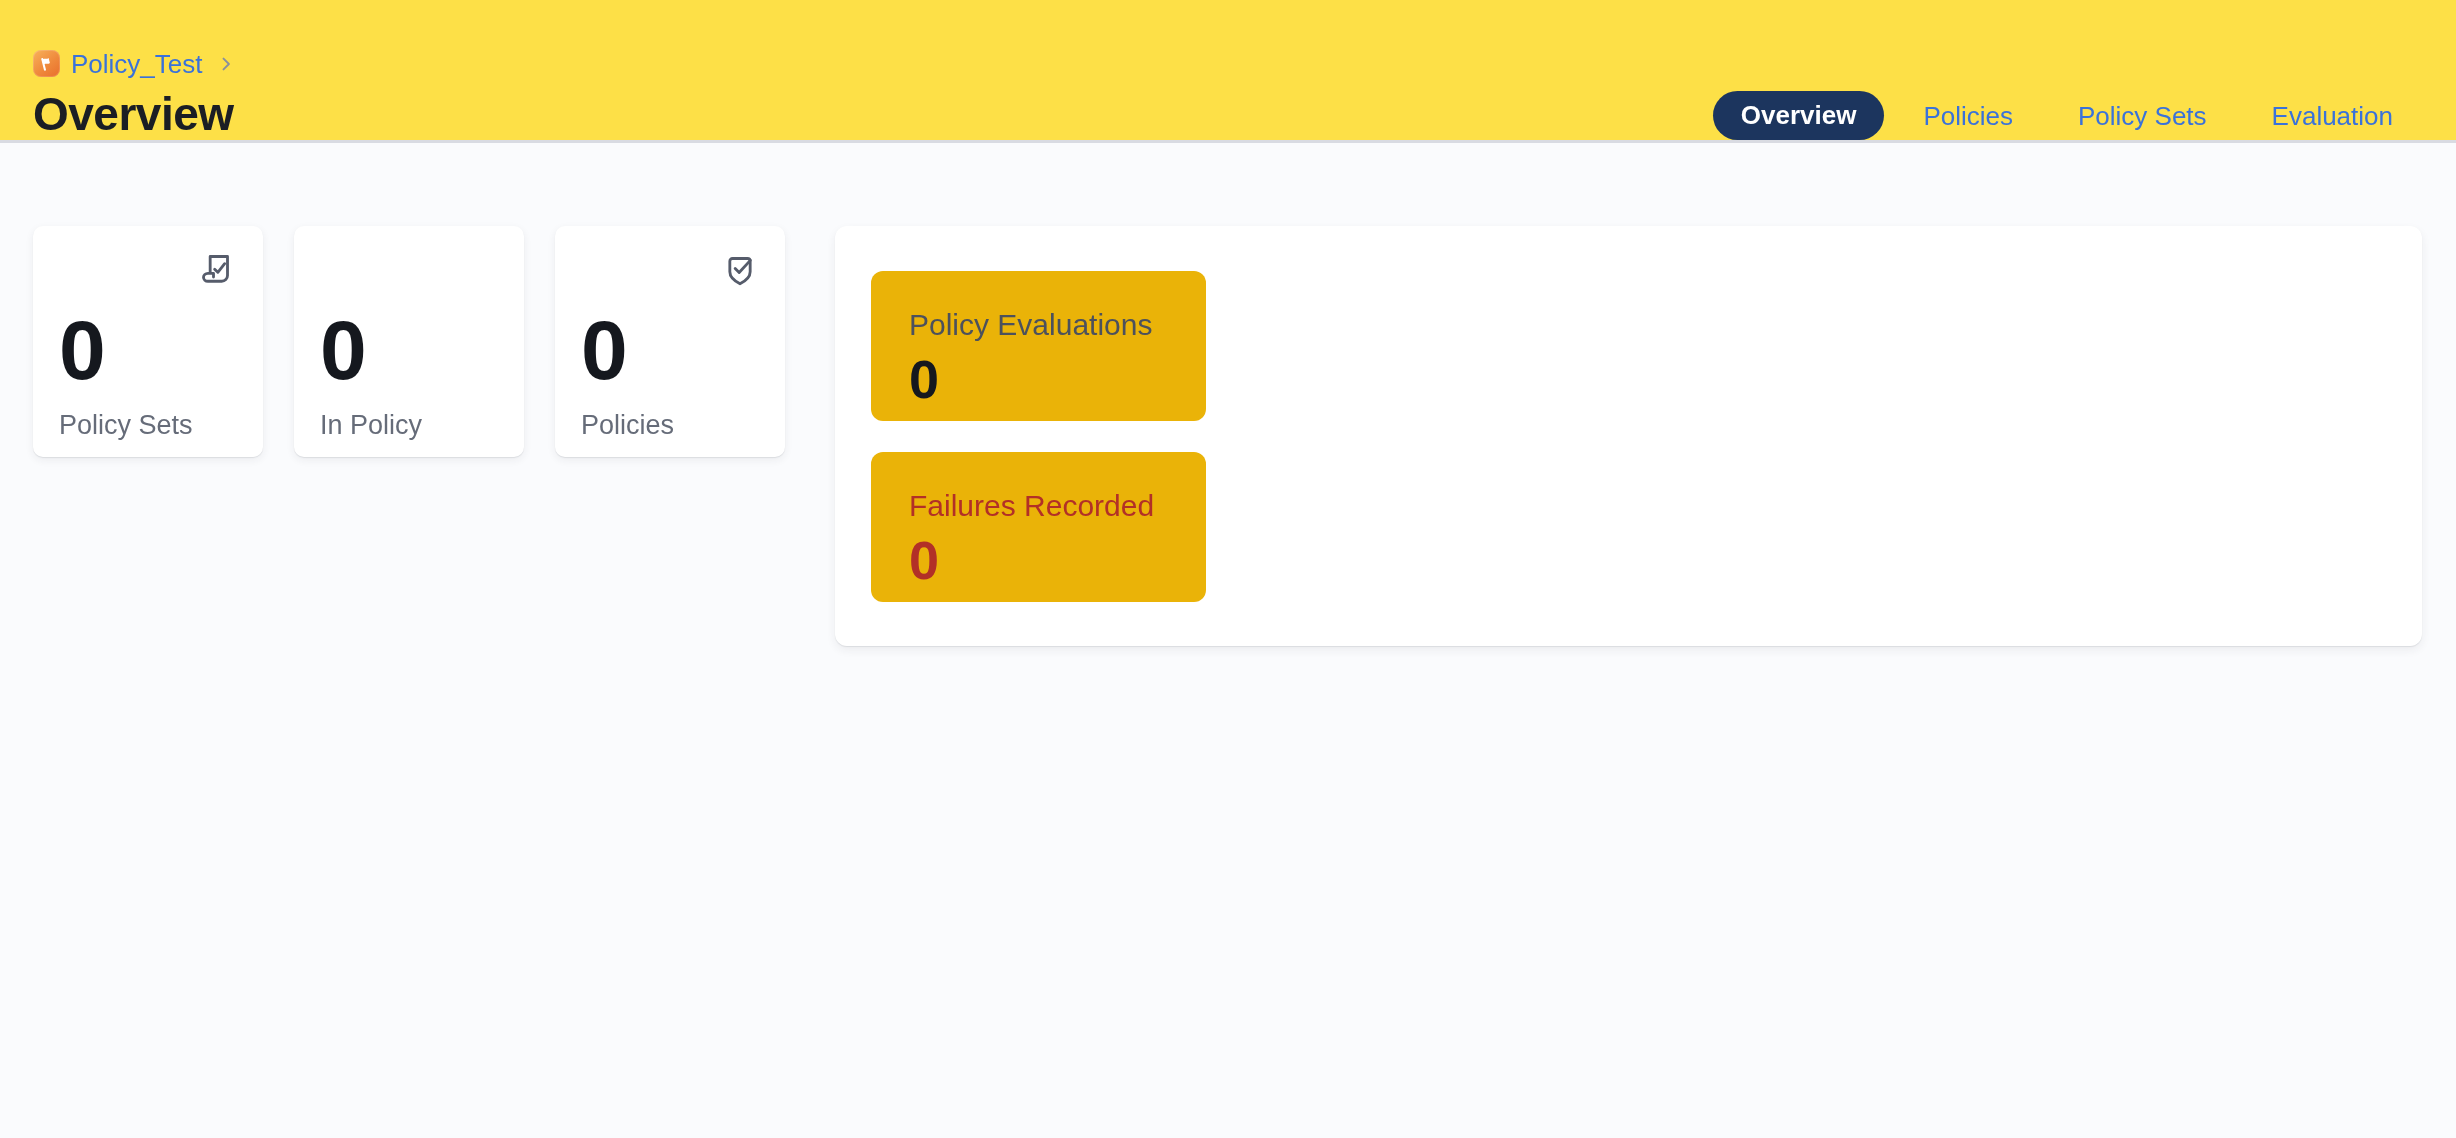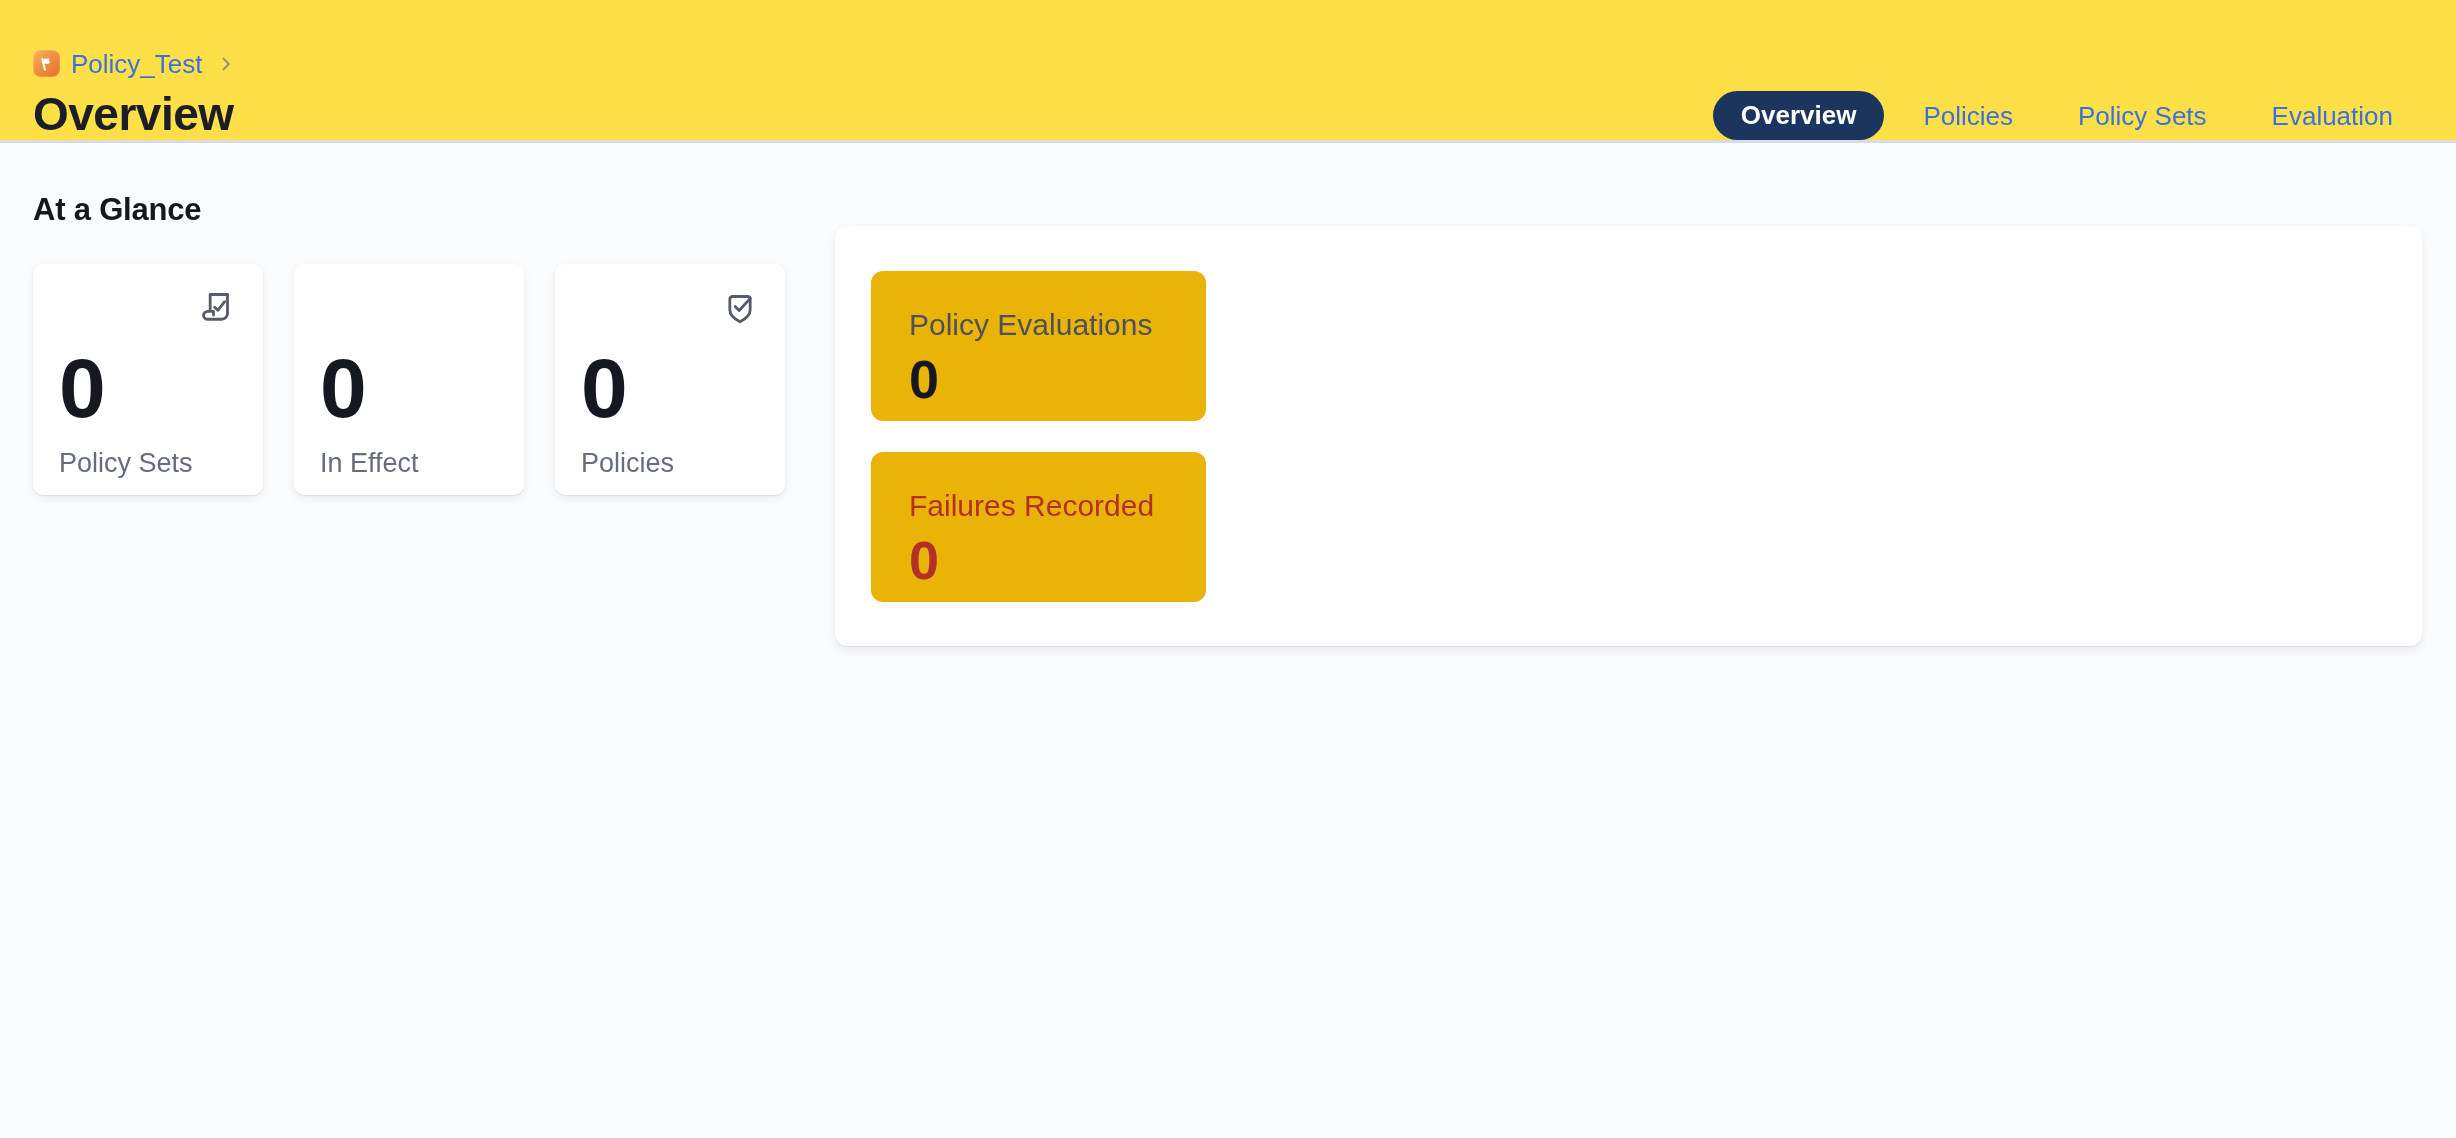--- a/index.html
+++ b/index.html
@@ -123,37 +123,36 @@
       <a href="#" class="nav-pill">Overview</a>
       <a href="#" class="nav-link">Policies</a>
       <a href="#" class="nav-link">Policy Sets</a>
       <a href="#" class="nav-link">Evaluation</a>
     </nav>
   </header>
 
   <main class="content">
 
     <section class="left-col">
-      <h2 class="section-heading">At a Glance</h2>
       <div class="cards-row">
 
         <div class="stat-card">
           <span class="stat-icon">
             <svg viewBox="0 0 24 24" fill="none" stroke="#565c6b" stroke-width="1.7" stroke-linecap="round" stroke-linejoin="round">
               <path d="M7.3 13.4V3.3h10.4v11.4c0 1.9-1.55 3.45-3.45 3.45H5.95c-1.5 0-2.65-1.05-2.65-2.4 0-1.3 1.15-2.35 2.65-2.35h3.35v2.25"></path>
               <path d="M10 10.9l1.9 1.9L16 7.6"></path>
             </svg>
           </span>
           <div class="stat-value">0</div>
           <div class="stat-label">Policy Sets</div>
         </div>
 
         <div class="stat-card">
           <div class="stat-value">0</div>
-          <div class="stat-label">In Effect</div>
+          <div class="stat-label">In Policy</div>
         </div>
 
         <div class="stat-card">
           <span class="stat-icon">
             <svg viewBox="0 0 24 24" fill="none" stroke="#565c6b" stroke-width="1.7" stroke-linecap="round" stroke-linejoin="round">
               <path d="M5.9 6.1c0-.9.7-1.6 1.6-1.6h9c.9 0 1.6.7 1.6 1.6v6.4c0 3.6-2.9 5.6-6.1 7.2-3.2-1.6-6.1-3.6-6.1-7.2z"></path>
               <path d="M9.1 10.5l2.4 2.4 6.7-7.3"></path>
             </svg>
           </span>
           <div class="stat-value">0</div>

